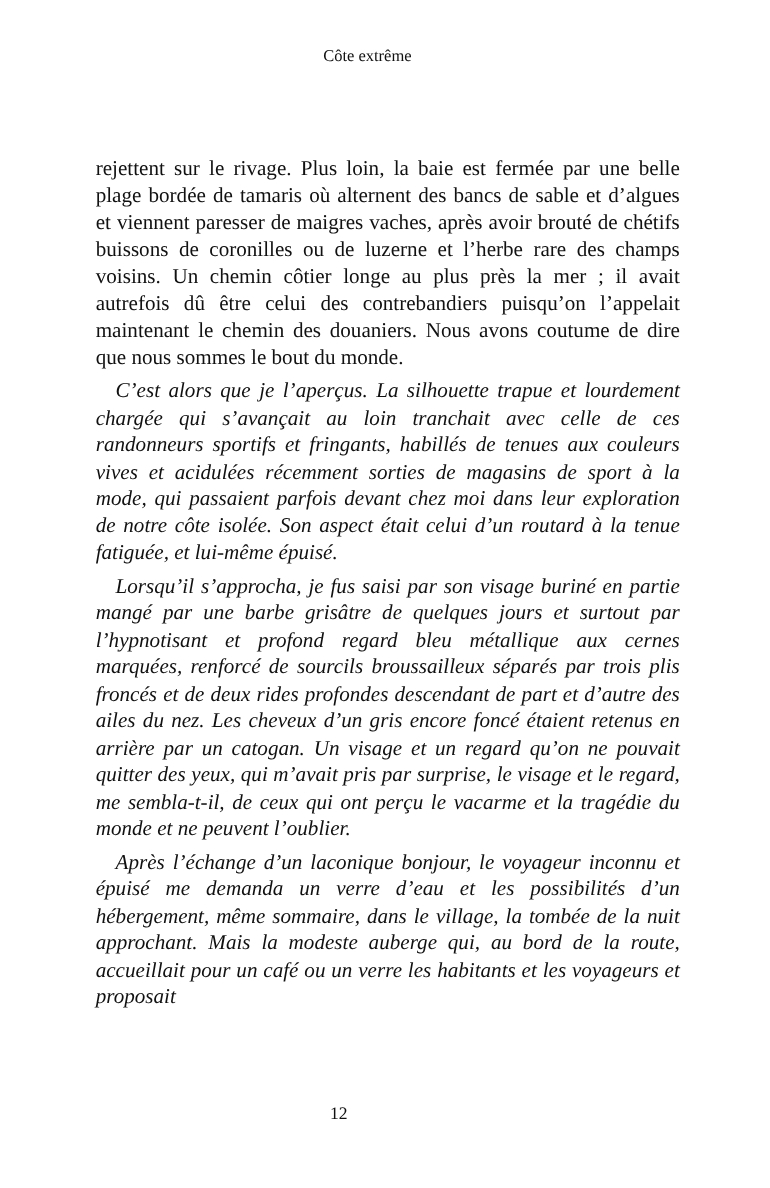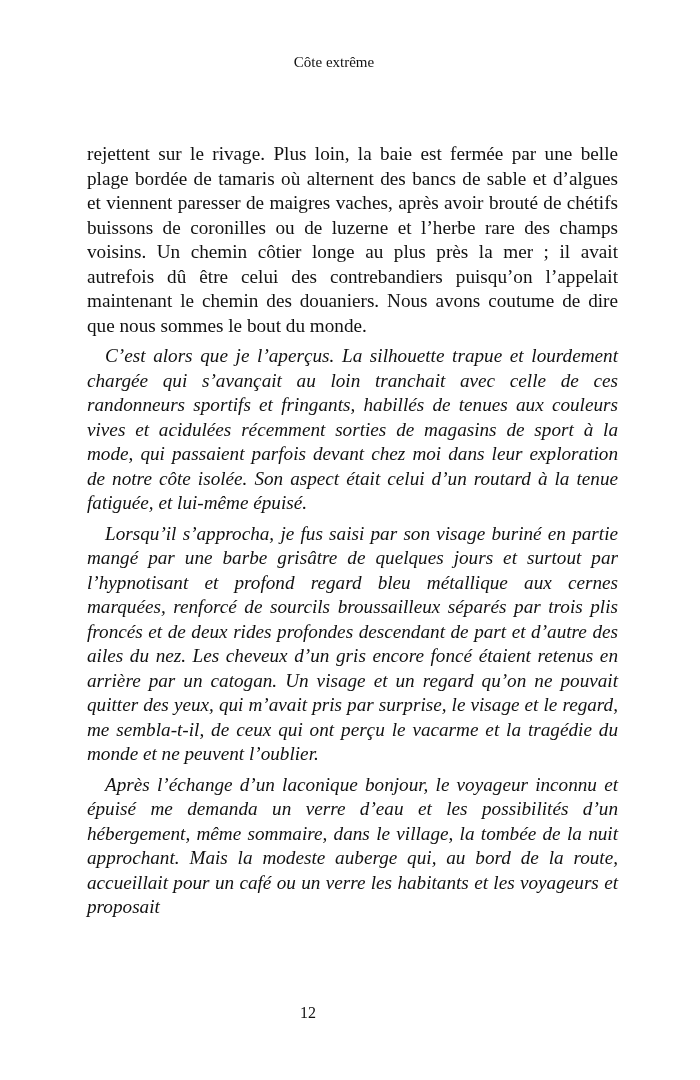--- a/index.html
+++ b/index.html
@@ -10,21 +10,21 @@
     body {
       width: 700px;
       height: 1080px;
       position: relative;
       overflow: hidden;
       color: #111111;
       font-family: "Liberation Serif", "DejaVu Serif", serif;
     }
     .running-head {
       position: absolute;
-      top: 52px;
+      top: 41px;
       left: 0;
       width: 668px;
       text-align: center;
       font-size: 15px;
       line-height: 20px;
     }
     .text-block {
       position: absolute;
       top: 142px;
       left: 87px;

